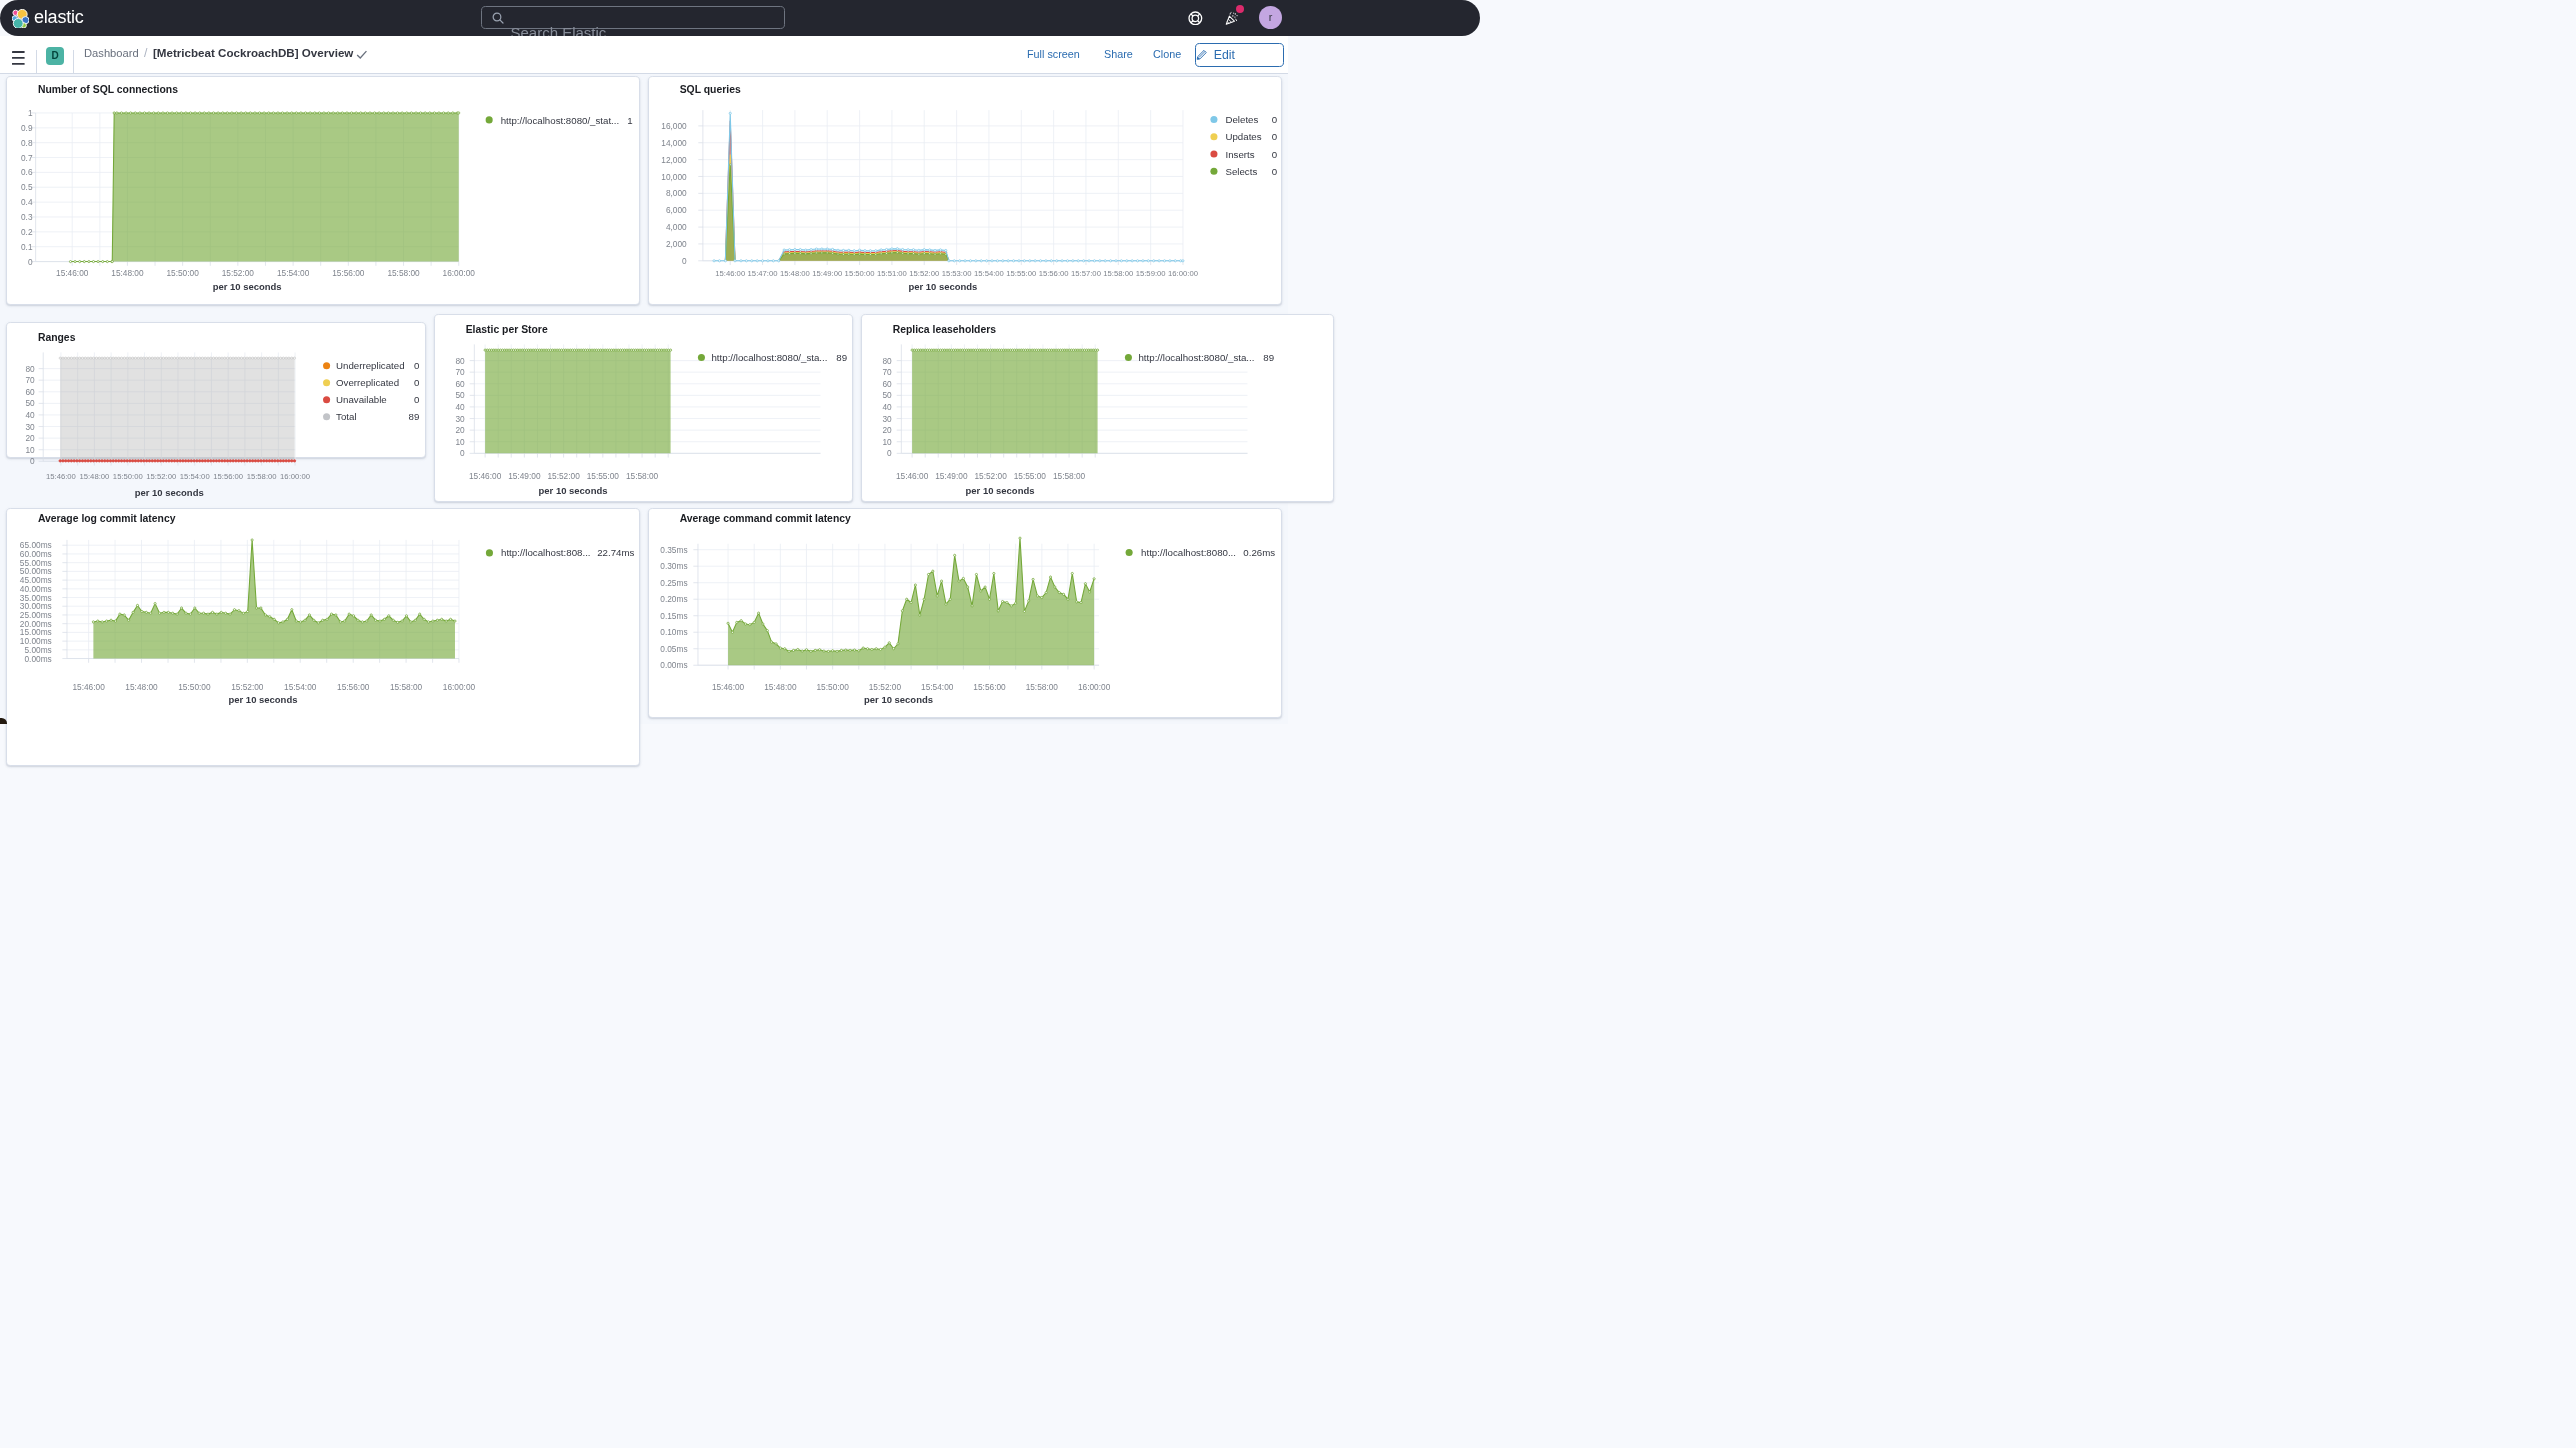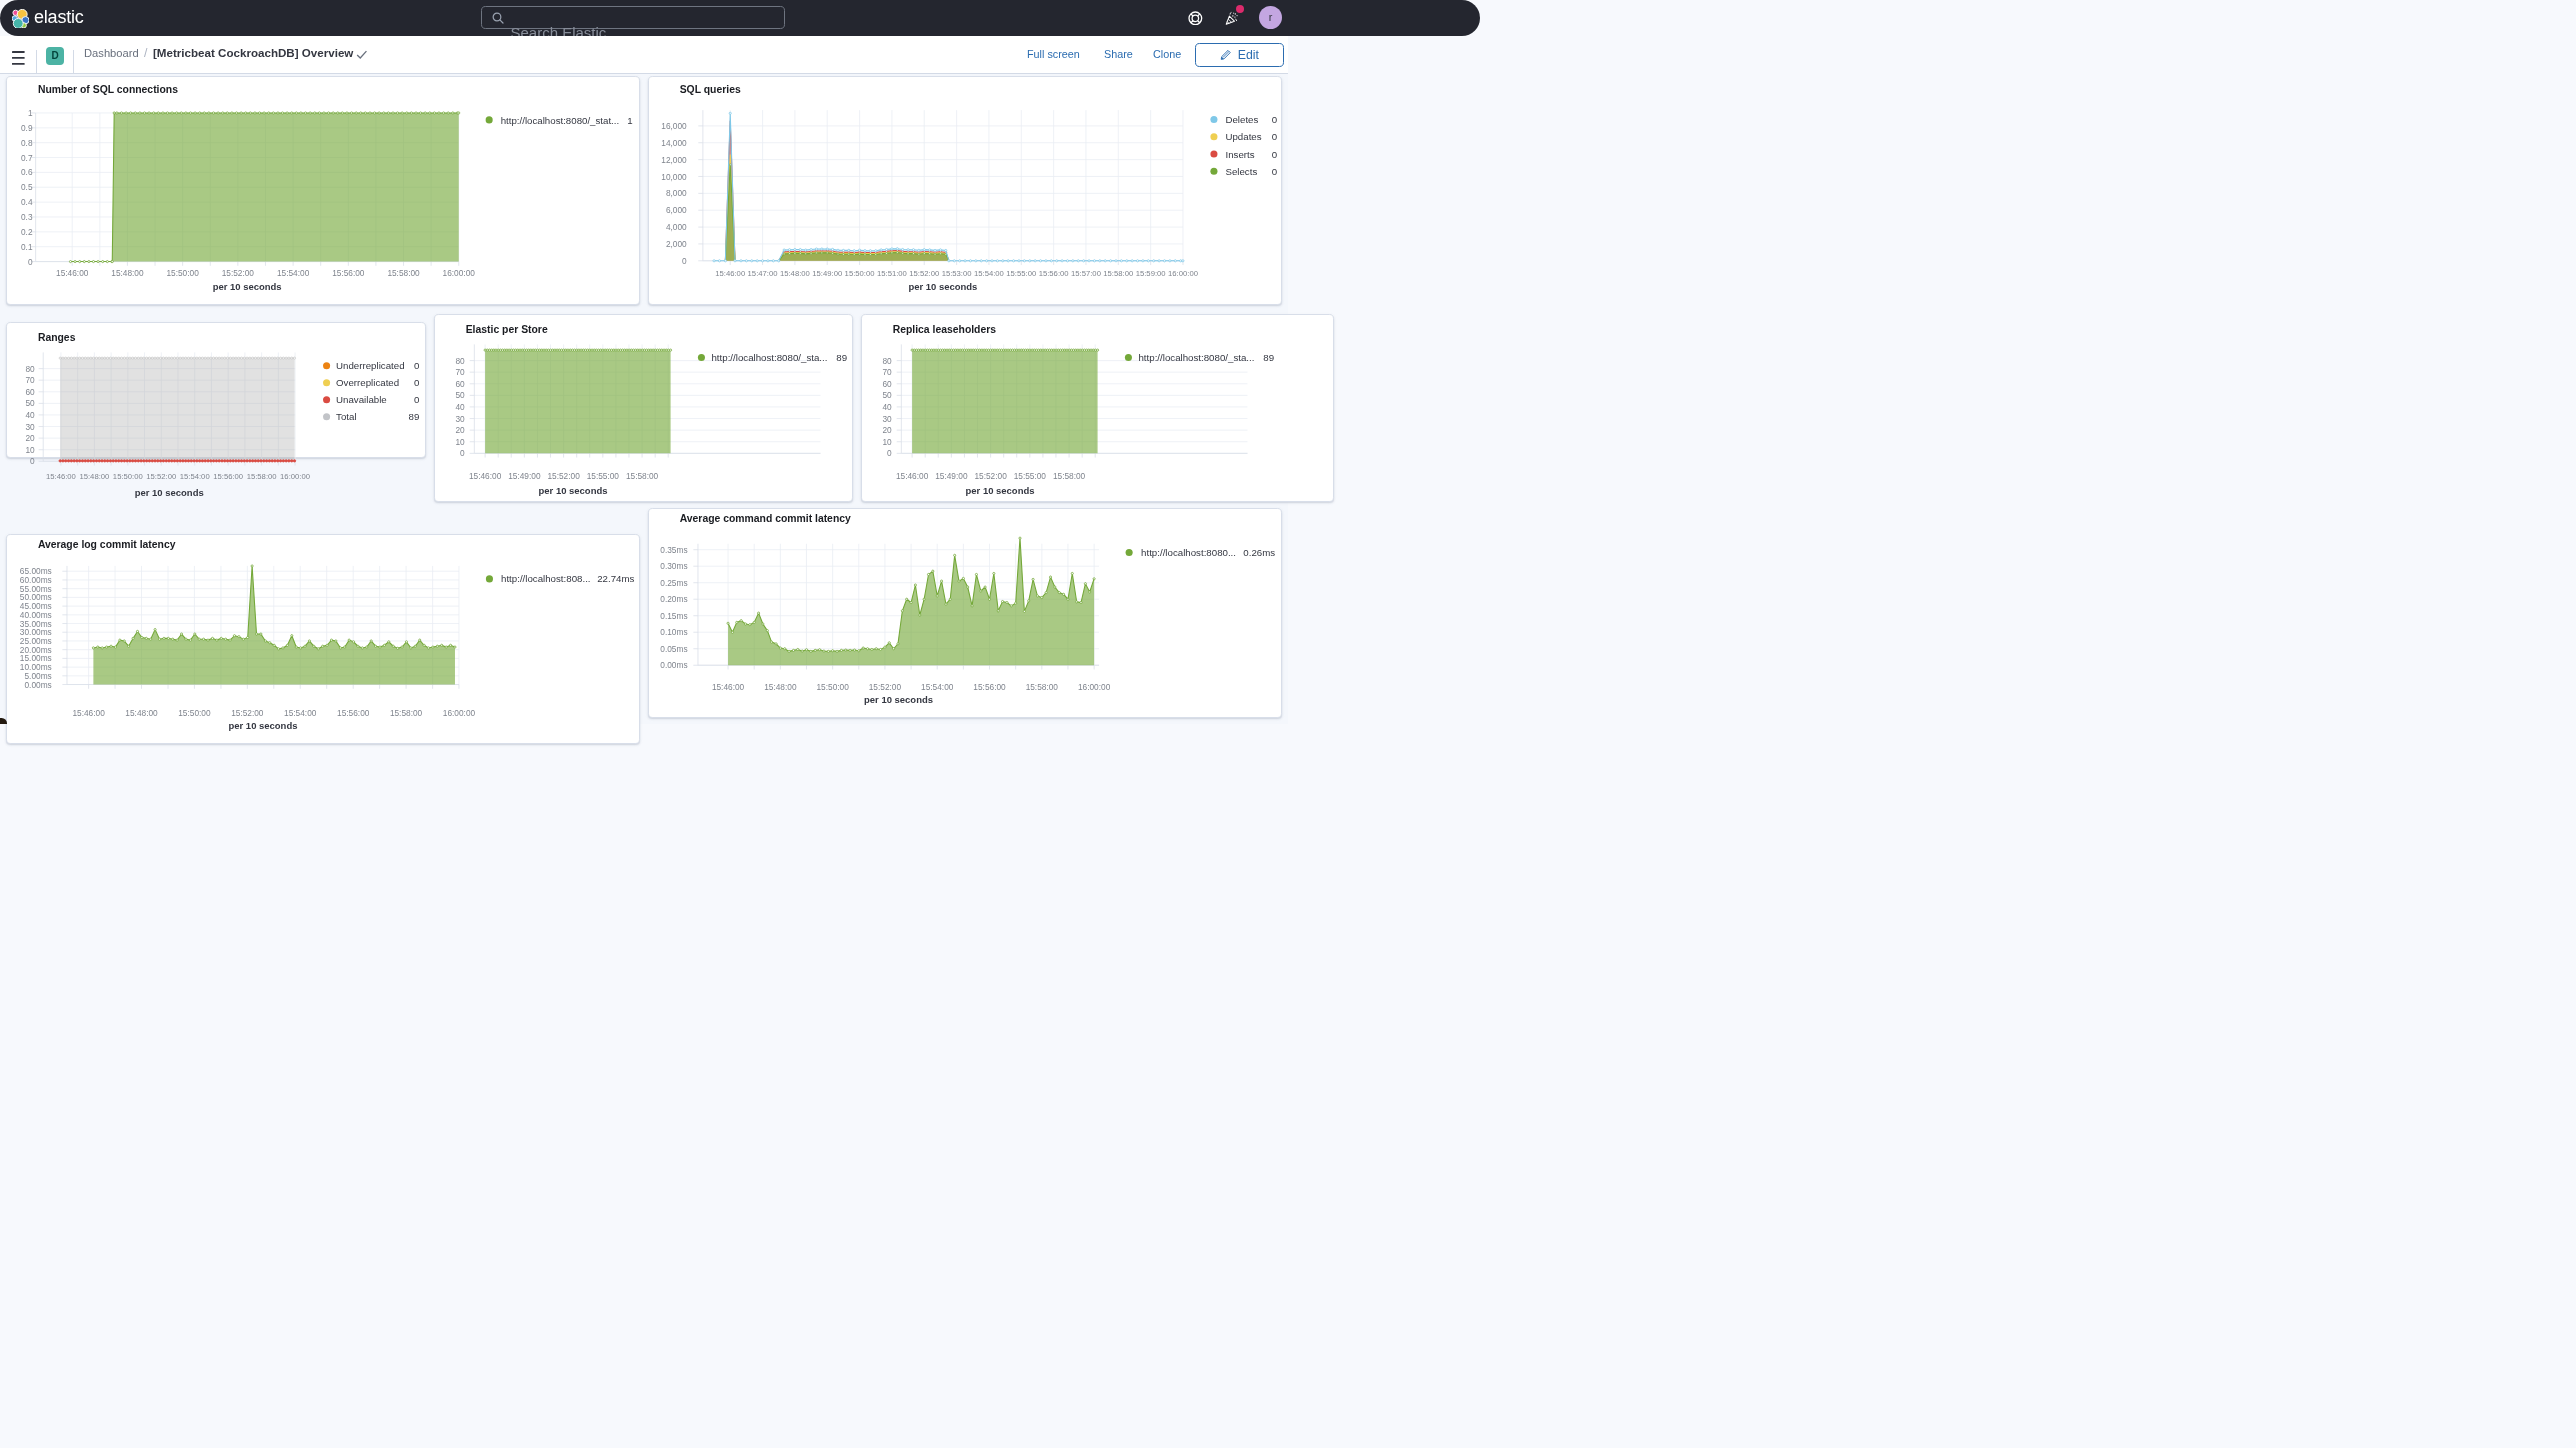--- a/index.html
+++ b/index.html
@@ -15,21 +15,21 @@
   border-bottom:0.8px solid #d3dae6; }
 .vsep { position:absolute; top:14px; width:0.8px; height:23px; background:#d3dae6; }
 .dbadge { position:absolute; left:46px; top:10.8px; width:18px; height:18px; border-radius:3.9px;
   background:#4cb3a4; color:#04443c; font-weight:bold; font-size:10px; text-align:center; line-height:18px; }
 .crumb1 { position:absolute; left:84px; top:11.2px; font-size:11.2px; color:#69707d; }
 .slash { position:absolute; left:144px; top:10px; font-size:12.3px; color:#adb4c2; }
 .crumb2 { position:absolute; left:153px; top:10px; font-size:11.6px; font-weight:bold; color:#343741; }
 .hlink { position:absolute; top:11.6px; font-size:10.8px; color:#2b6cb0; }
 .editbtn { position:absolute; left:1195px; top:7px; width:89px; height:24px;
   border:0.8px solid #2b6cb0; border-radius:4.6px; color:#2b6cb0; font-size:12.3px;
-  display:flex; align-items:center; justify-content:center; background:#fff; }
+  display:flex; align-items:center; background:#fff; }
 .content { position:absolute; left:0; top:74px; width:1288px; height:650px; background:#f4f7fc; }
 .panel { position:absolute; background:#fff; border:0.8px solid #d8dee9; border-radius:4.6px;
   box-shadow:0 1.5px 1.5px -0.8px rgba(152,162,179,0.3), 0 0.8px 3.9px -1.5px rgba(152,162,179,0.3); }
 .ptitle { position:absolute; left:7.7px; font-size:10.4px; font-weight:bold; color:#1a1c21;padding-left:23px; }
 .axlab { font-size:10.8px; fill:#7f848d; font-family:"Liberation Sans",sans-serif; }
 .axtitle { font-size:12.3px; font-weight:bold; fill:#343741; font-family:"Liberation Sans",sans-serif; }
 .leglab { font-size:12.6px; fill:#343741; font-family:"Liberation Sans",sans-serif; }
 .corner { position:absolute; left:0; top:718px; width:7.3px; height:5.8px; background:#241a10;
   border-top-right-radius:5.4px; }
 .sm { font-size:10px; }
@@ -1109,21 +1109,21 @@
         <circle cx="297.1" cy="45.4" r="1.4" fill="#fff" stroke="#74a839" stroke-width="1"></circle>
         <circle cx="299.9" cy="45.4" r="1.4" fill="#fff" stroke="#74a839" stroke-width="1"></circle>
         <circle cx="302.7" cy="45.4" r="1.4" fill="#fff" stroke="#74a839" stroke-width="1"></circle>
         <circle cx="305.6" cy="45.4" r="1.4" fill="#fff" stroke="#74a839" stroke-width="1"></circle>
         <text x="179.0" y="231.5" text-anchor="middle" class="axtitle">per 10 seconds</text>
         <circle cx="345.6" cy="55.0" r="4.6" fill="#74a839"></circle>
         <text x="358.6" y="59.7" class="leglab">http://localhost:8080/_sta...</text>
         <text x="534.5" y="59.7" text-anchor="end" class="leglab">89</text>
       </svg>
     </div>
-    <div class="panel" style="left:6.2px;top:460px;width:634px;height:210px">
+    <div class="panel" style="left:6.2px;top:434px;width:634px;height:258px">
       <div class="ptitle" style="top:3.9px">Average log commit latency</div>
       <svg width="634" height="210" viewBox="0 0 822 272.1" style="position:absolute;left:0;top:0">
         <line x1="77.8" y1="193.8" x2="586" y2="193.8" stroke="#e9edf3" stroke-width="1"></line>
         <line x1="77.8" y1="182.5" x2="586" y2="182.5" stroke="#e9edf3" stroke-width="1"></line>
         <line x1="77.8" y1="171.2" x2="586" y2="171.2" stroke="#e9edf3" stroke-width="1"></line>
         <line x1="77.8" y1="159.9" x2="586" y2="159.9" stroke="#e9edf3" stroke-width="1"></line>
         <line x1="77.8" y1="148.6" x2="586" y2="148.6" stroke="#e9edf3" stroke-width="1"></line>
         <line x1="77.8" y1="137.3" x2="586" y2="137.3" stroke="#e9edf3" stroke-width="1"></line>
         <line x1="77.8" y1="126.0" x2="586" y2="126.0" stroke="#e9edf3" stroke-width="1"></line>
         <line x1="77.8" y1="114.7" x2="586" y2="114.7" stroke="#e9edf3" stroke-width="1"></line>

